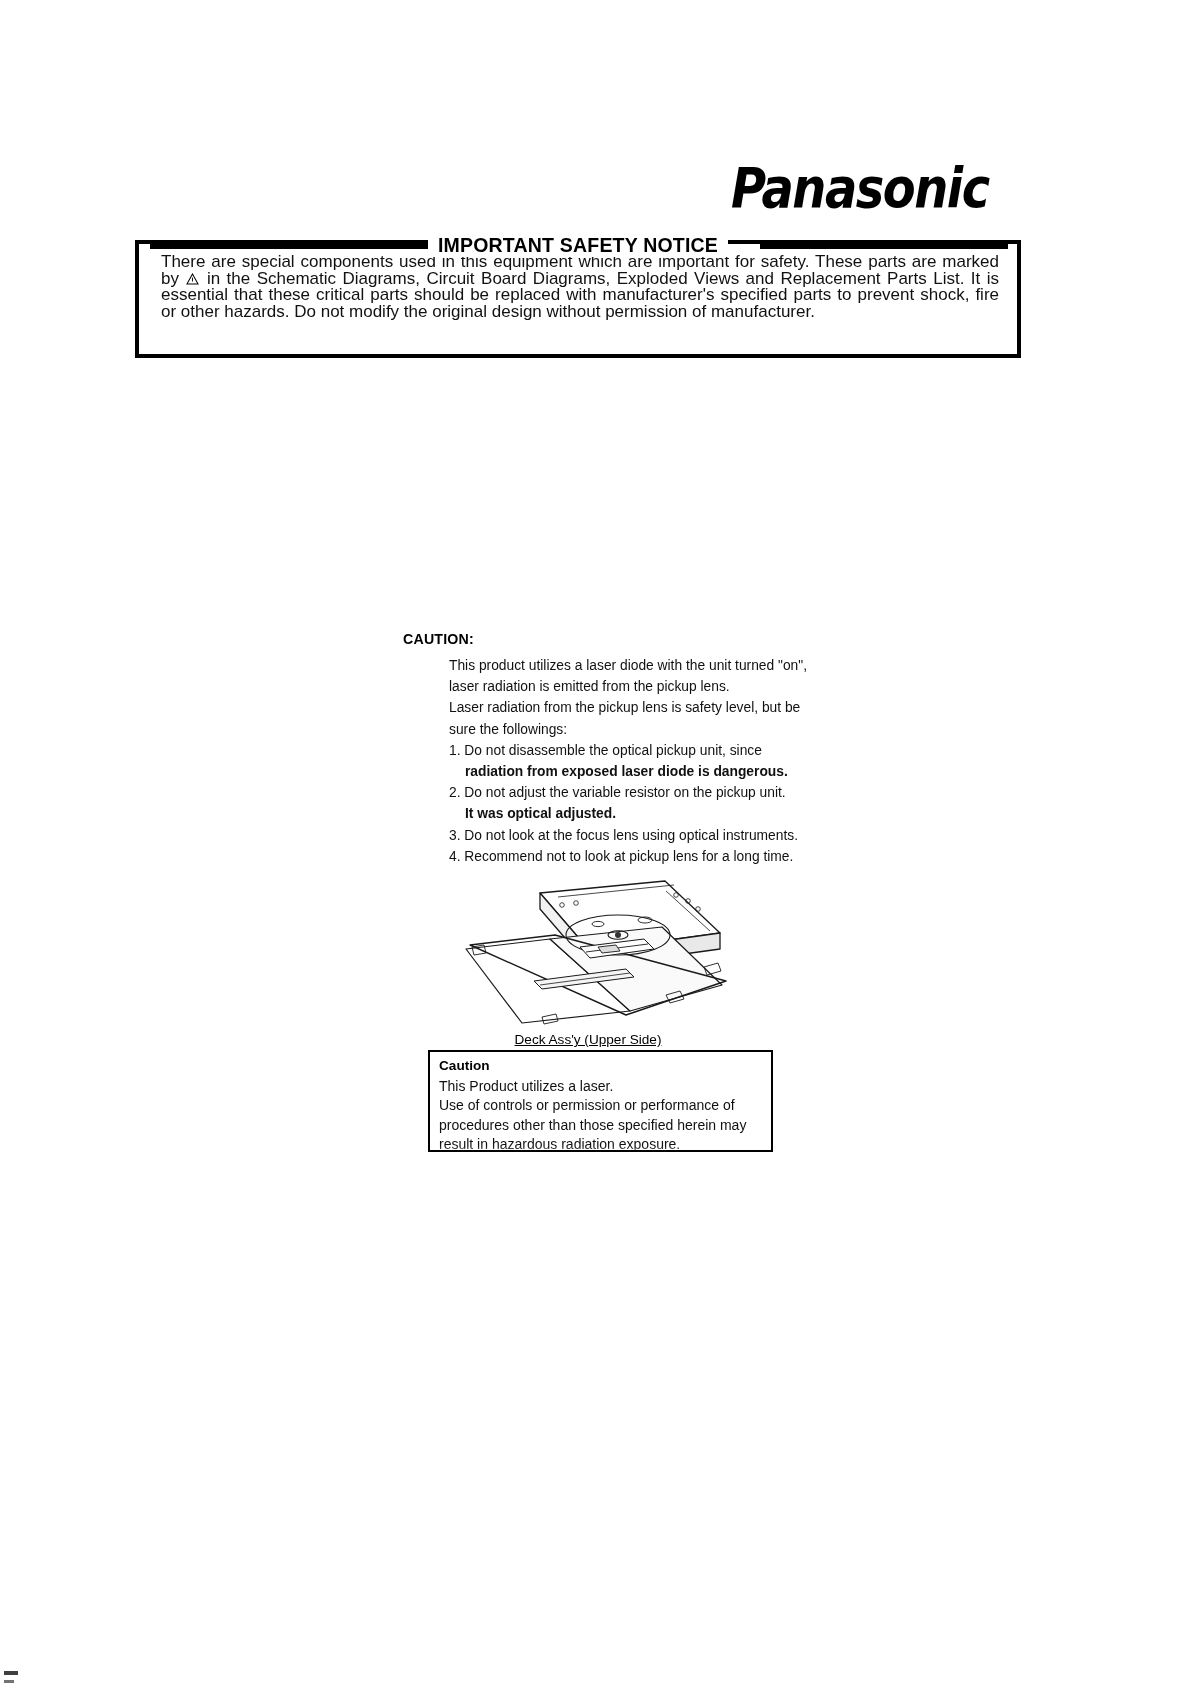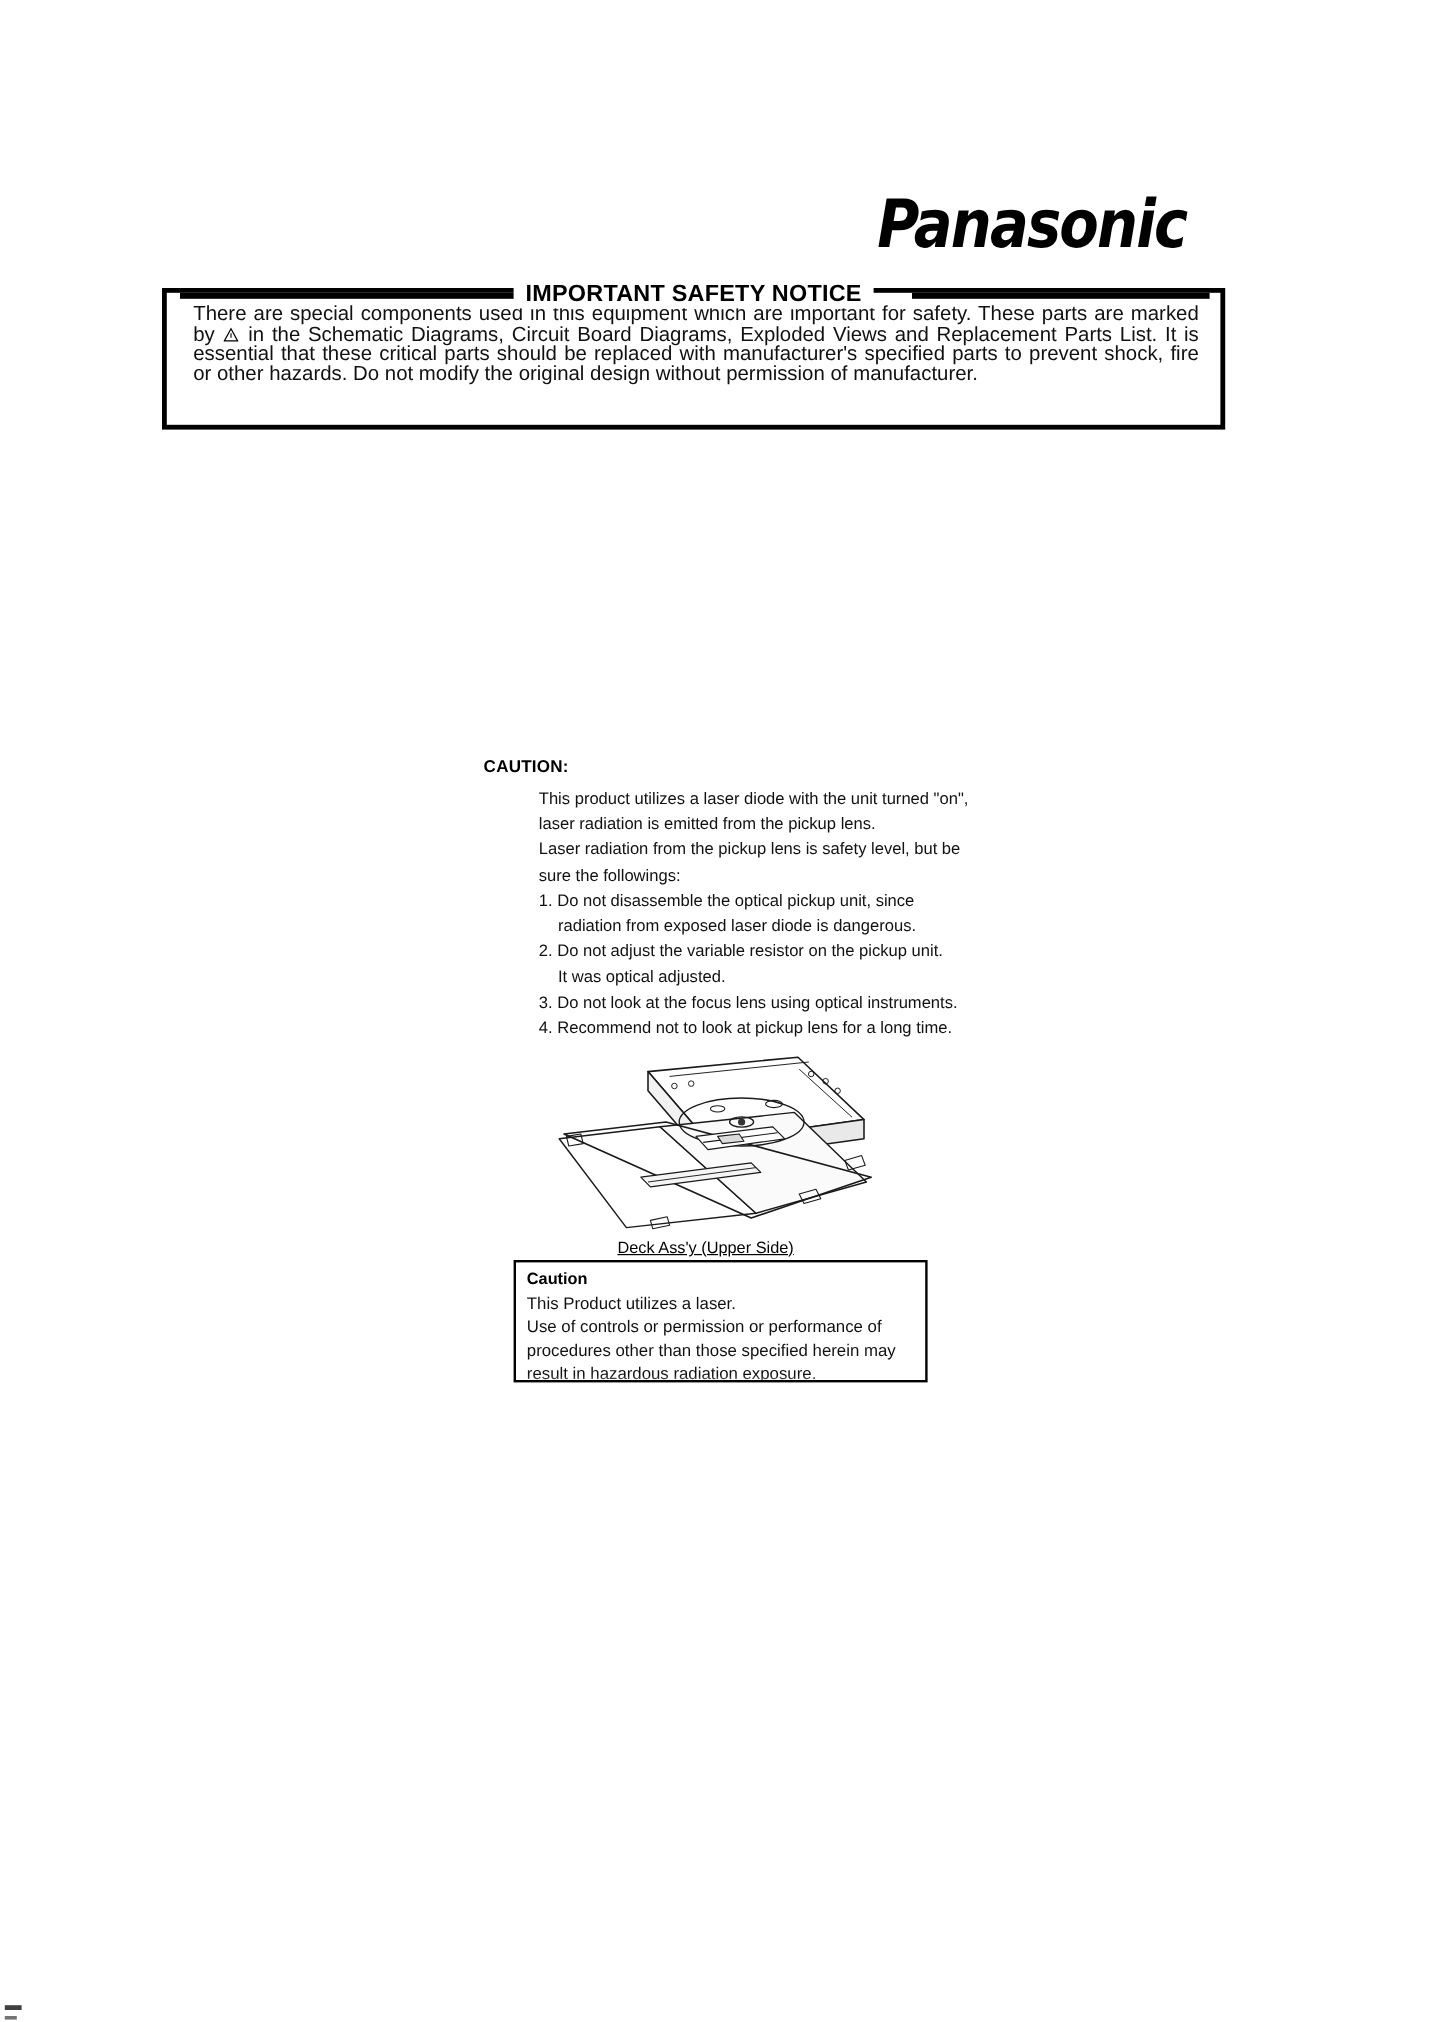--- a/index.html
+++ b/index.html
@@ -104,21 +104,21 @@
   .caution-lines {
     position: absolute;
     left: 403px;
     top: 655px;
     width: 370px;
     font-size: 13.8px;
     line-height: 21.2px;
     color: #111;
   }
   .caution-lines .ln { white-space: nowrap; margin-left: 46px; }
-  .caution-lines .indent { padding-left: 16px; }
+  .caution-lines .indent { padding-left: 16px; font-weight: bold; }
 
   
   .deck-wrap {
     position: absolute;
     left: 430px;
     top: 875px;
     width: 320px;
     height: 155px;
   }
   .deck-caption {

